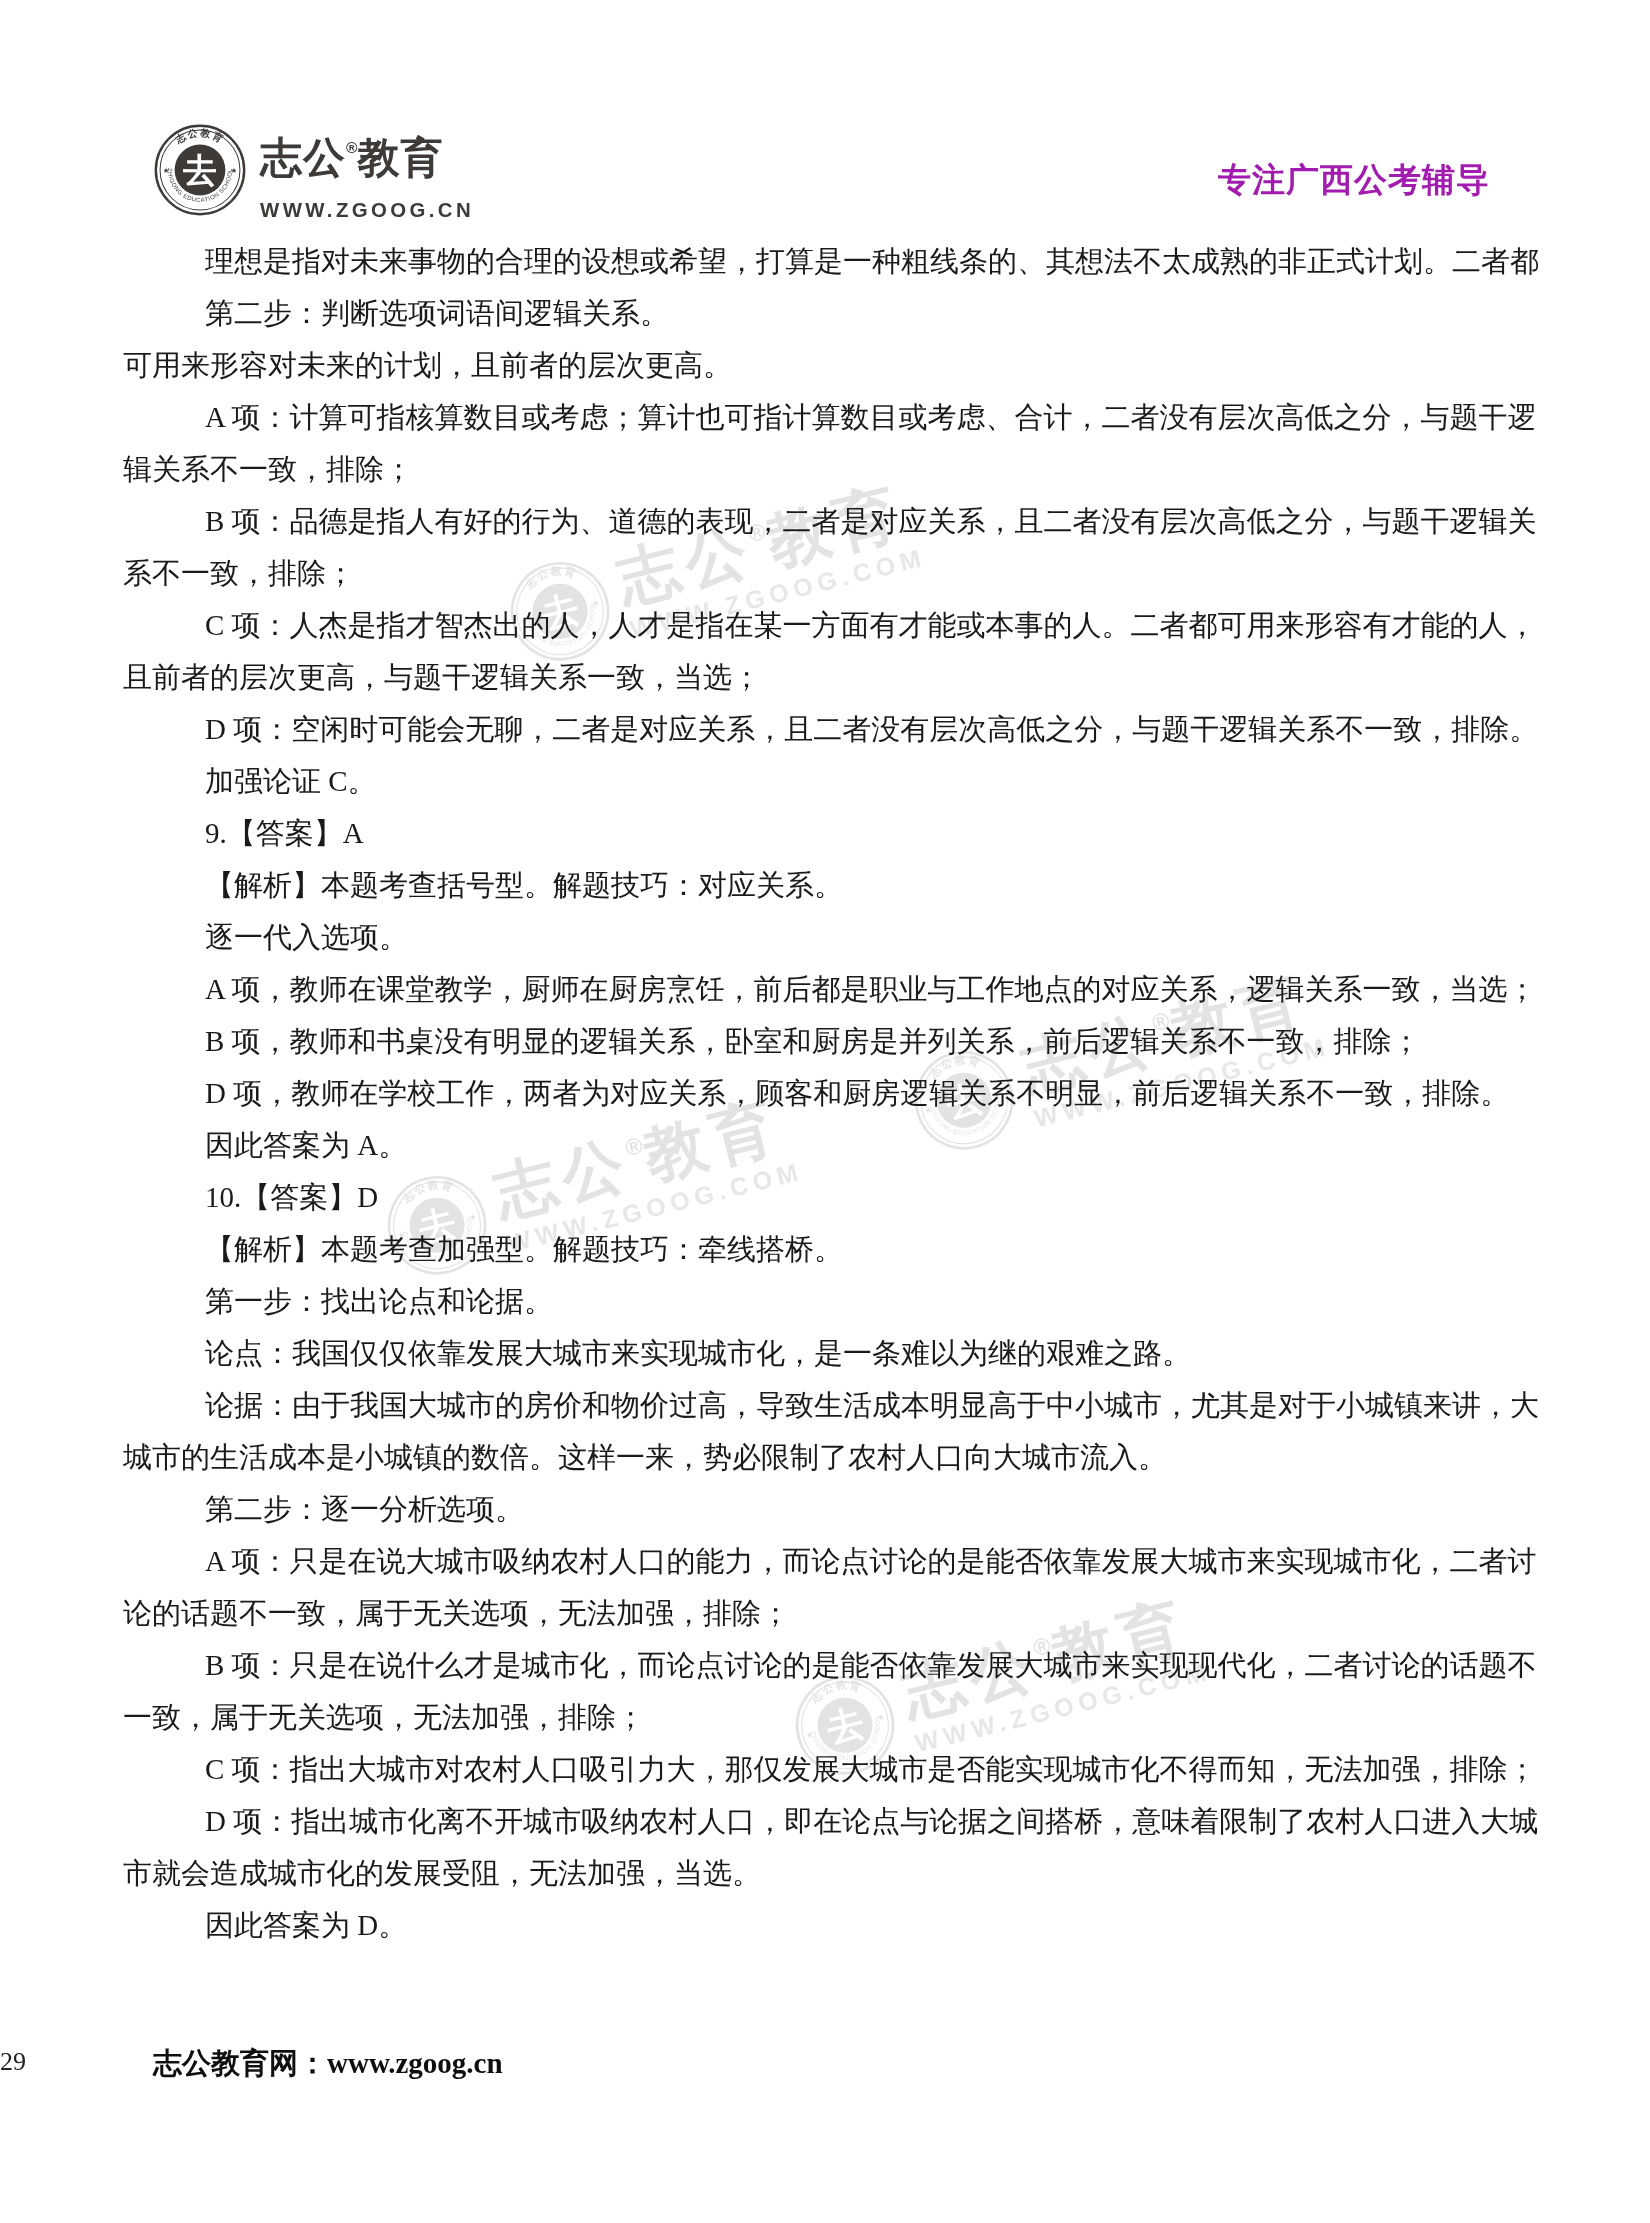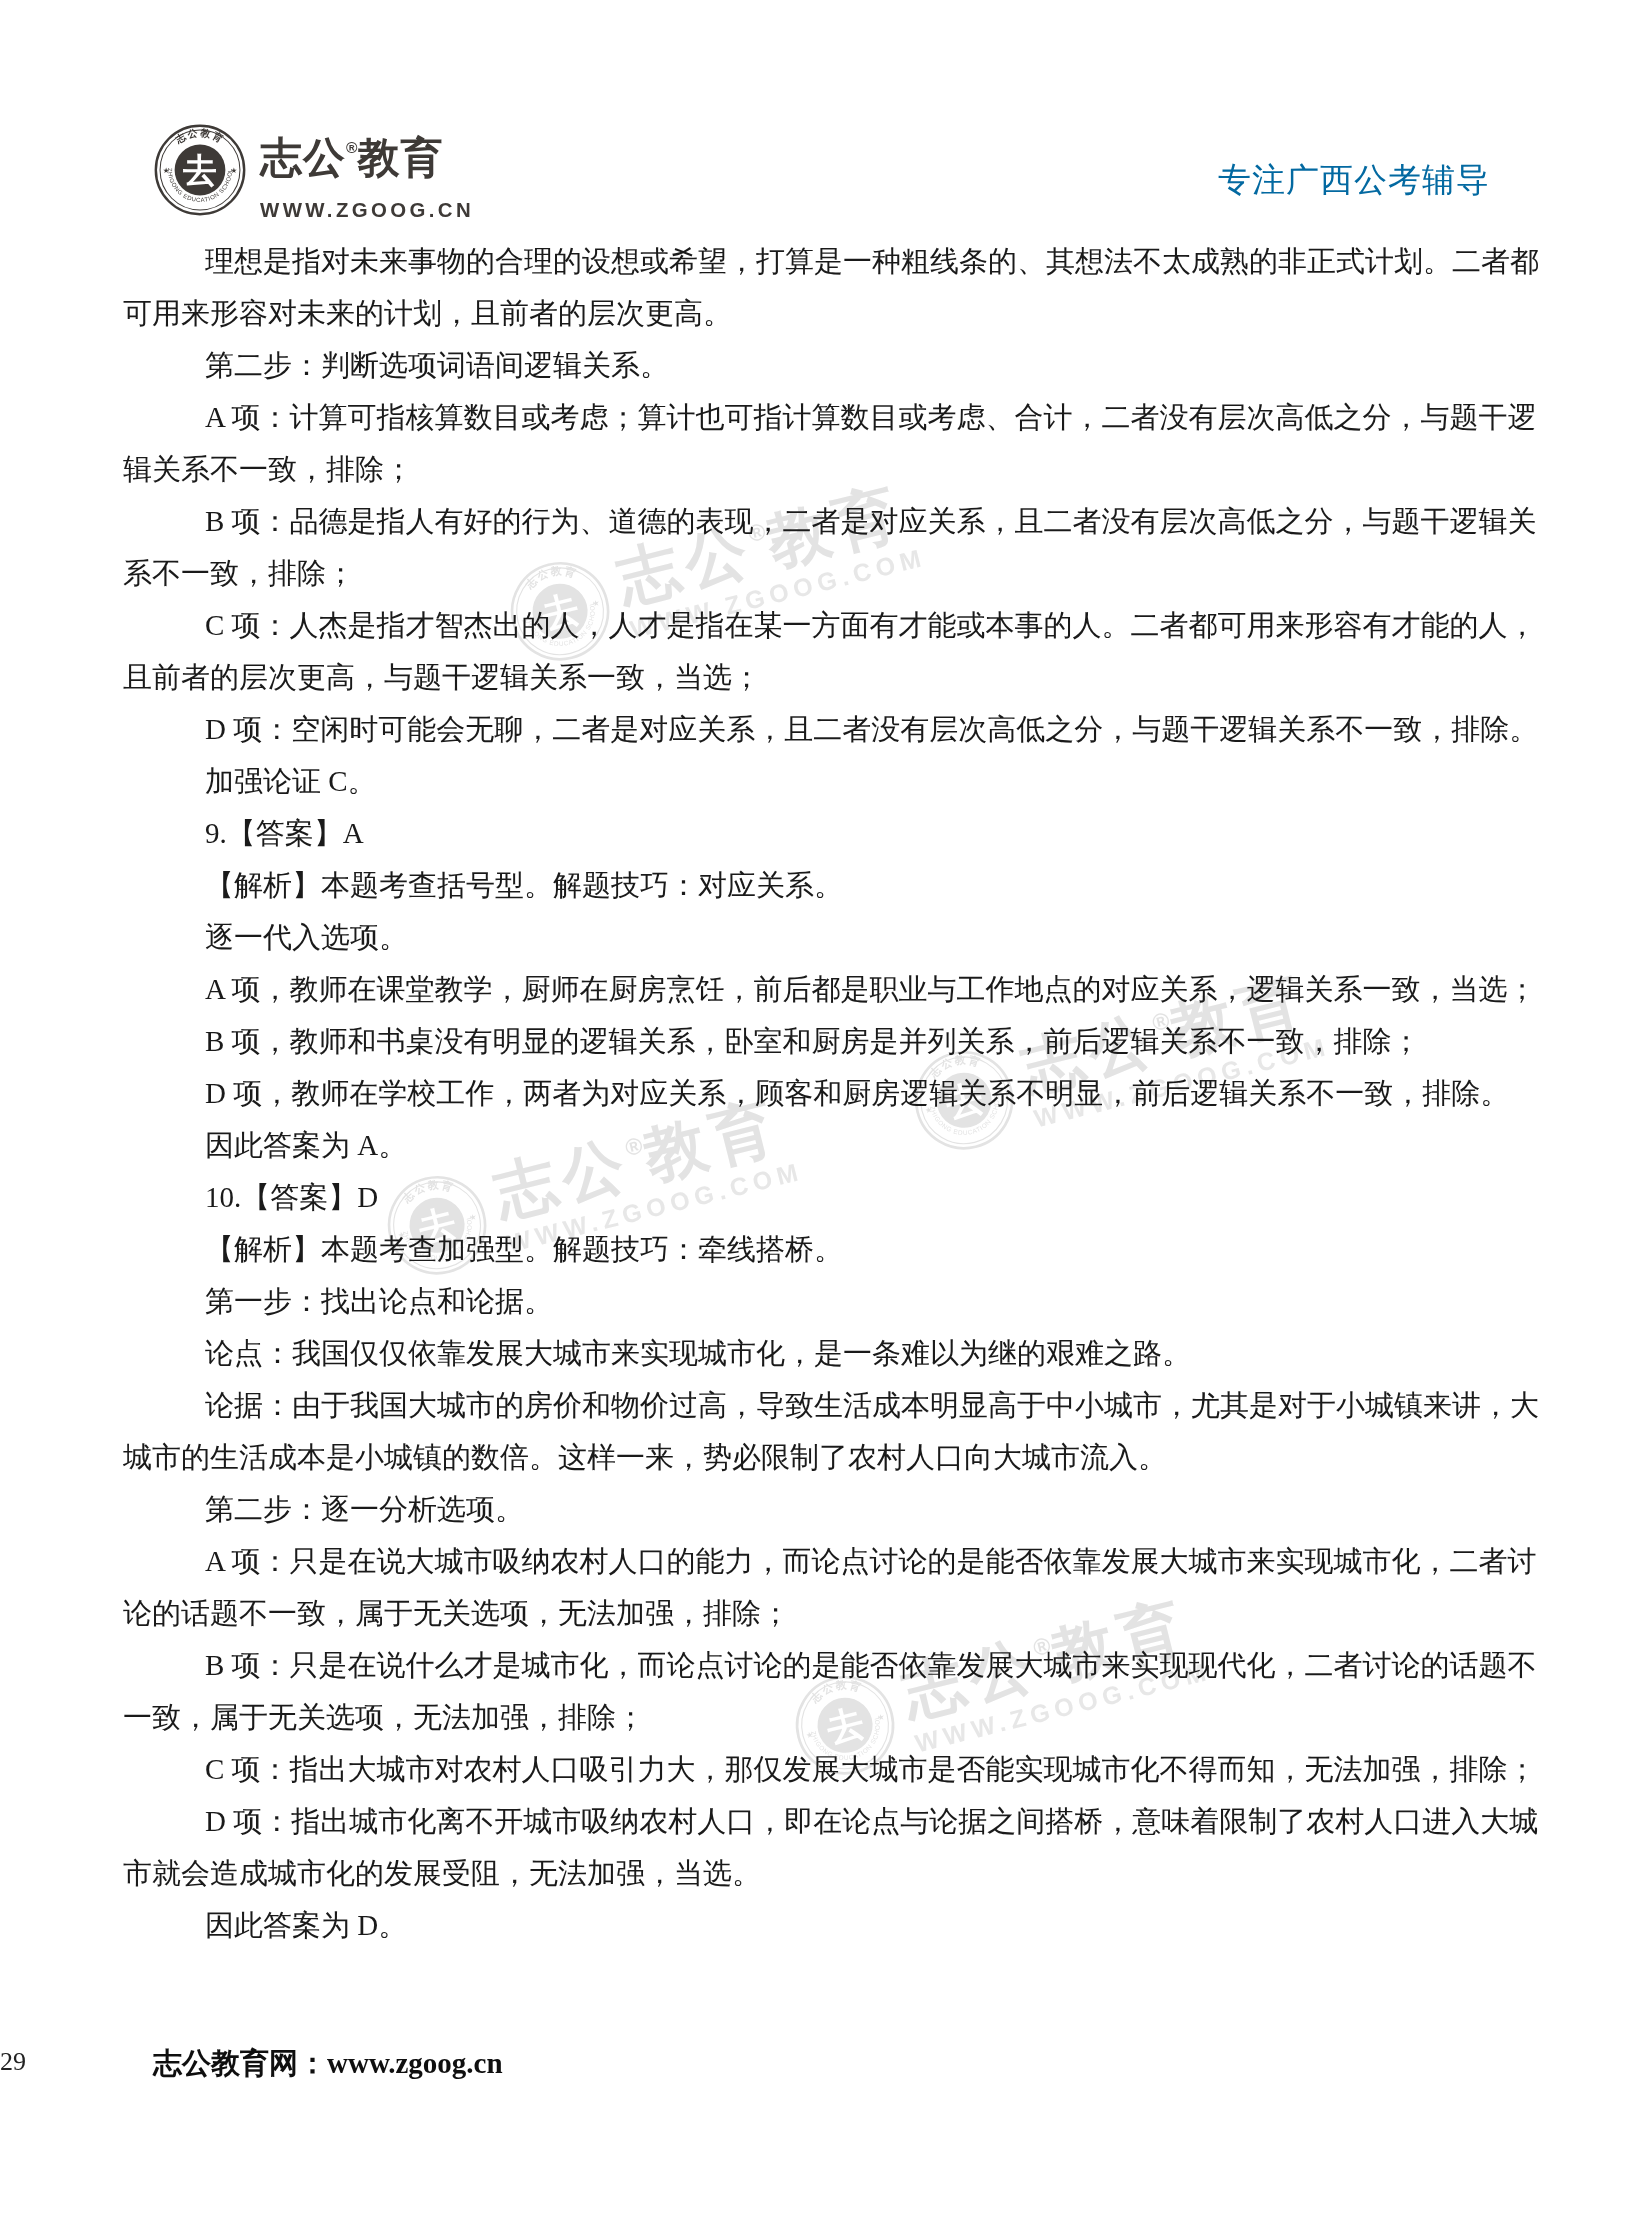--- a/index.html
+++ b/index.html
@@ -8,22 +8,22 @@
     background:#ffffff; overflow:hidden;
     font-family:"Liberation Serif","DejaVu Serif",serif; color:#1a1a1a;
   }
   
   .seal { position:absolute; left:153px; top:123px; width:94px; height:94px; color:#3e3a37; }
   .brand { position:absolute; left:260px; top:125px; color:#3e3a37;
            font-family:"Liberation Sans","DejaVu Sans",sans-serif; font-weight:bold; z-index:3; }
   .brand-line { font-size:42px; letter-spacing:1px; line-height:46px; }
   .brand-line sup { font-size:15.5px; vertical-align:19.4px; letter-spacing:0; }
   .brand-site { font-size:20.4px; letter-spacing:3.4px; margin-top:18px; }
-  .tagline { position:absolute; right:161px; top:158px; font-size:33px; font-weight:normal;
-             letter-spacing:1px; color:#0369a1; z-index:3; }
+  .tagline { position:absolute; right:161px; top:158px; font-size:33px; font-weight:bold;
+             letter-spacing:1px; color:#a21caf; z-index:3; }
   
   .body-text { position:absolute; left:123px; top:235px; width:1448px; z-index:2;
                font-size:29px; }
   .line { height:52px; line-height:52px; white-space:pre; }
   .line.indent { padding-left:82px; }
   
   .watermark-layer { position:absolute; inset:0; z-index:1; pointer-events:none; }
   .watermark { position:absolute; width:427px; height:128px; transform:rotate(-14deg);
                color:#e3e3e3; font-family:"Liberation Sans","DejaVu Sans",sans-serif; }
   .wm-seal { position:absolute; left:0; top:13.6px; width:102px; height:102px; }
@@ -156,22 +156,22 @@
     </svg>
     <div class="wm-text">
       <div class="wm-line1"><span>志公</span><sup>®</sup><span>教育</span></div>
       <div class="wm-line2">WWW.ZGOOG.COM</div>
     </div>
   </div>
     </div>
 
   <div class="body-text">
       <div class="line indent">理想是指对未来事物的合理的设想或希望，打算是一种粗线条的、其想法不太成熟的非正式计划。二者都</div>
+      <div class="line indent">第二步：判断选项词语间逻辑关系。</div>
       <div class="line">可用来形容对未来的计划，且前者的层次更高。</div>
-      <div class="line indent">第二步：判断选项词语间逻辑关系。</div>
       <div class="line indent">A 项：计算可指核算数目或考虑；算计也可指计算数目或考虑、合计，二者没有层次高低之分，与题干逻</div>
       <div class="line">辑关系不一致，排除；</div>
       <div class="line indent">B 项：品德是指人有好的行为、道德的表现，二者是对应关系，且二者没有层次高低之分，与题干逻辑关</div>
       <div class="line">系不一致，排除；</div>
       <div class="line indent">C 项：人杰是指才智杰出的人，人才是指在某一方面有才能或本事的人。二者都可用来形容有才能的人，</div>
       <div class="line">且前者的层次更高，与题干逻辑关系一致，当选；</div>
       <div class="line indent">D 项：空闲时可能会无聊，二者是对应关系，且二者没有层次高低之分，与题干逻辑关系不一致，排除。</div>
       <div class="line indent">加强论证 C。</div>
       <div class="line indent">9.【答案】A</div>
       <div class="line indent">【解析】本题考查括号型。解题技巧：对应关系。</div>

